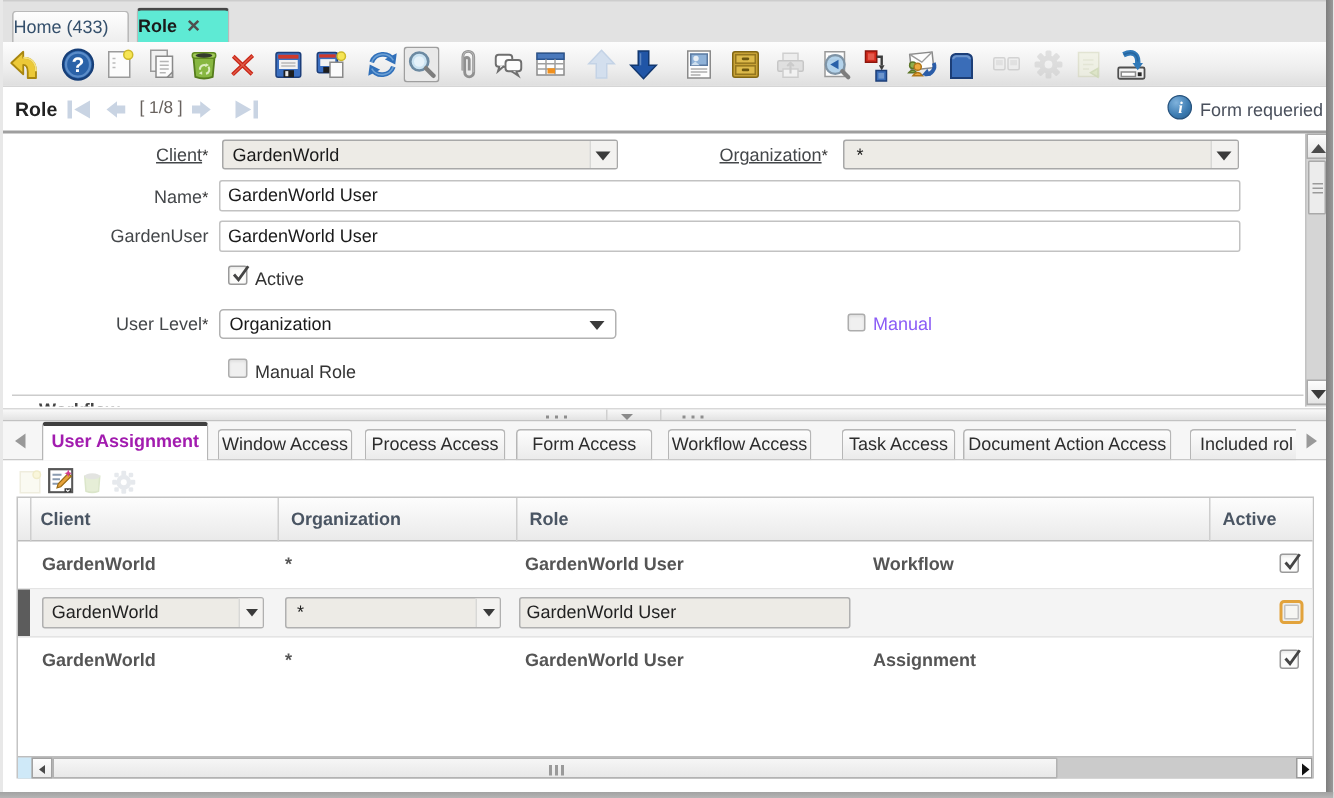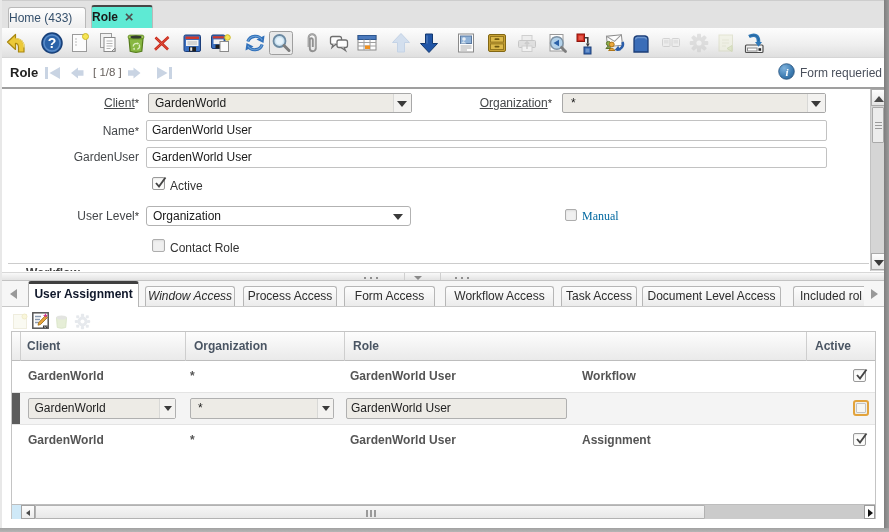--- a/index.html
+++ b/index.html
@@ -32,21 +32,21 @@
 .cb.un { background:#f0f0f0; border-color:#adadad; }
 .cb svg { position:absolute; left:0px; top:-2px; }
 
 #vsb { left:870px; top:89px; width:14px; height:182px; background:#d5d5d5; border-left:1px solid #c2c2c2; }
 .sbtn { position:absolute; left:0; width:14px; height:17px; background:linear-gradient(180deg,#fdfdfd,#e4e4e4); border:1px solid #aaa; }
 
 #split { left:0; top:272px; width:884px; height:9px; background:linear-gradient(180deg,#f9f9f9,#e3e3e3); border-top:1px solid #d8d8d8; border-bottom:1px solid #c2c2c2; }
 
 #btabs { left:0; top:281px; width:884px; height:26px; background:#f6f6f6; }
 .btab { position:absolute; top:5px; height:21px; border:1px solid #b6b6b6; border-bottom:1px solid #c8c8c8; border-radius:3px 3px 0 0; background:linear-gradient(180deg,#fdfdfd,#ebebeb); color:#2d2d2d; text-align:center; line-height:19px; white-space:nowrap; overflow:hidden; }
-.btab.active { z-index:5; top:0px; height:26px; background:#fff; border-top:3px solid #404040; border-bottom:none; font-weight:bold; color:#0f172a; line-height:21px; }
+.btab.active { z-index:5; top:0px; height:26px; background:#fff; border-top:3px solid #404040; border-bottom:none; font-weight:bold; color:#a21caf; line-height:21px; }
 #btabline { left:0; top:306px; width:884px; height:1px; background:#c8c8c8; }
 
 #bpanel { left:0; top:307px; width:884px; height:221px; background:#fff; }
 .mtbi { position:absolute; width:17px; height:17px; }
 
 #grid { left:11px; top:331px; width:865px; height:188px; border:1px solid #c4c4c4; background:#fff; }
 #ghead { position:absolute; left:0; top:0; width:863px; height:29px; background:linear-gradient(180deg,#fdfdfd,#eaeaea); border-bottom:1px solid #bdbdbd; }
 .gh { position:absolute; top:0; height:29px; border-left:1px solid #cecece; color:#4a5563; font-weight:bold; line-height:29px; padding-left:8px; }
 .grow { position:absolute; left:0; width:863px; height:31px; border-bottom:1px solid #e4e4e4; }
 .gcell { position:absolute; font-weight:bold; color:#555; line-height:31px; }
@@ -327,23 +327,23 @@
   <div class="fld-txt" style="left:146px; top:57px; width:681px; height:21px; line-height:19px;">GardenWorld User</div>
   <div class="cb" style="left:152px; top:87px;">
       <svg width="15" height="15" viewBox="0 0 15 15">
         <path d="M3,7 L6,10.5 L12.5,1.5" fill="none" stroke="#454545" stroke-width="1.9"></path>
       </svg>
     </div>
   <div class="lbl" style="left:170px; top:89px; color:#333;">Active</div>
   <div class="lbl" style="left:21px; top:119px; width:118px; text-align:right;">User Level<span class="ast">*</span></div>
   <div class="combo" style="left:146px; top:116px; width:265px; height:20px; line-height:18px; padding-left:6px; background:#fff; border-color:#b2b2b2; border-radius:3px;">Organization<span class="arr" style="right:7px; top:7px;"></span></div>
   <div class="cb un" style="left:565px; top:119px; width:12px; height:12px;"></div>
-  <div class="lbl" style="left:582px; top:119px; color:#0369a1;font-family:Liberation Serif, serif;">Manual</div>
+  <div class="lbl" style="left:582px; top:119px; color:#8b5cf6;">Manual</div>
   <div class="cb un" style="left:152px; top:149px;"></div>
-  <div class="lbl" style="left:170px; top:151px; color:#333;">Contact Role</div>
+  <div class="lbl" style="left:170px; top:151px; color:#333;">Manual Role</div>
   <div class="abs" style="left:8px; top:173px; width:861px; height:1px; background:#cccccc;"></div>
   <div class="abs" style="left:26px; top:176px; width:80px; height:5px; overflow:hidden;"><span style="font-weight:bold; color:#444;">Workflow</span></div>
 </div>
 <div class="abs" id="vsb">
   <div class="sbtn" style="top:0;">
       <div class="warr" style="left:2px; top:6px; border-top:none; border-bottom:6px solid #4a4a4a;"></div>
     </div>
   <div class="abs" style="left:1px; top:17.5px; width:12px; height:36px; background:#ececec; border:1px solid #a9a9a9; border-radius:1px;">
     <div class="abs" style="left:2px; top:14px; width:7px; height:1.5px; background:#9a9a9a; box-shadow:0 3px 0 #9a9a9a, 0 6px 0 #9a9a9a;"></div>
   </div>
@@ -354,26 +354,26 @@
 <div class="abs" id="split">
   <div class="abs" style="left:364px; top:3.5px; width:2px; height:2px; background:#8e8e8e; box-shadow:6px 0 0 #8e8e8e, 12px 0 0 #8e8e8e;"></div>
   <div class="abs" style="left:414px; top:2.5px; width:0; height:0; border-left:4px solid transparent; border-right:4px solid transparent; border-top:4.5px solid #8a8a8a;"></div>
   <div class="abs" style="left:455px; top:3.5px; width:2px; height:2px; background:#8e8e8e; box-shadow:6px 0 0 #8e8e8e, 12px 0 0 #8e8e8e;"></div>
   <div class="abs" style="left:404px; top:0px; width:1px; height:7px; background:#cfcfcf;"></div>
   <div class="abs" style="left:440px; top:0px; width:1px; height:7px; background:#cfcfcf;"></div>
 </div>
 <div class="abs" id="btabs">
   <div class="abs" style="left:10px; top:7.5px; width:0; height:0; border-top:5.5px solid transparent; border-bottom:5.5px solid transparent; border-right:7px solid #999999;"></div>
   <div class="btab active" style="left:28px; width:111px;">User Assignment</div>
-  <div class="btab" style="left:145px; width:90px;font-style:italic;">Window Access</div>
+  <div class="btab" style="left:145px; width:90px;">Window Access</div>
   <div class="btab" style="left:344px; width:91px;">Form Access</div>
   <div class="btab" style="left:243px; width:94px;">Process Access</div>
-  <div class="btab" style="left:445px; width:109px;">Workflow Access</div>
+  <div class="btab" style="left:445px; width:96px;">Workflow Access</div>
   <div class="btab" style="left:561px; width:76px;">Task Access</div>
-  <div class="btab" style="left:642px; width:139px;">Document Level Access</div>
+  <div class="btab" style="left:642px; width:139px;">Document Action Access</div>
   <div class="btab" style="left:793px; width:71px; border-right:none; border-radius:3px 0 0 0; text-align:left; padding-left:6px;">Included rol</div>
   <div class="abs" style="left:871px; top:7.5px; width:0; height:0; border-top:5.5px solid transparent; border-bottom:5.5px solid transparent; border-left:7px solid #999999;"></div>
 </div>
 <div class="abs" id="btabline"></div>
 <div class="abs" id="bpanel">
   <div class="mtbi" style="left:12px; top:6px;"><svg width="17" height="17" viewBox="0 0 17 17" opacity="0.45">
         <rect x="1.5" y="1.5" width="13" height="14" fill="#f6f4e4" stroke="#ddd8b8"></rect>
         <circle cx="12.5" cy="3.5" r="2.5" fill="#f2ecb0" stroke="#e0d68a"></circle>
       </svg></div>
   <div class="mtbi" style="left:32px; top:5px;"><svg width="17" height="17" viewBox="0 0 17 17">

